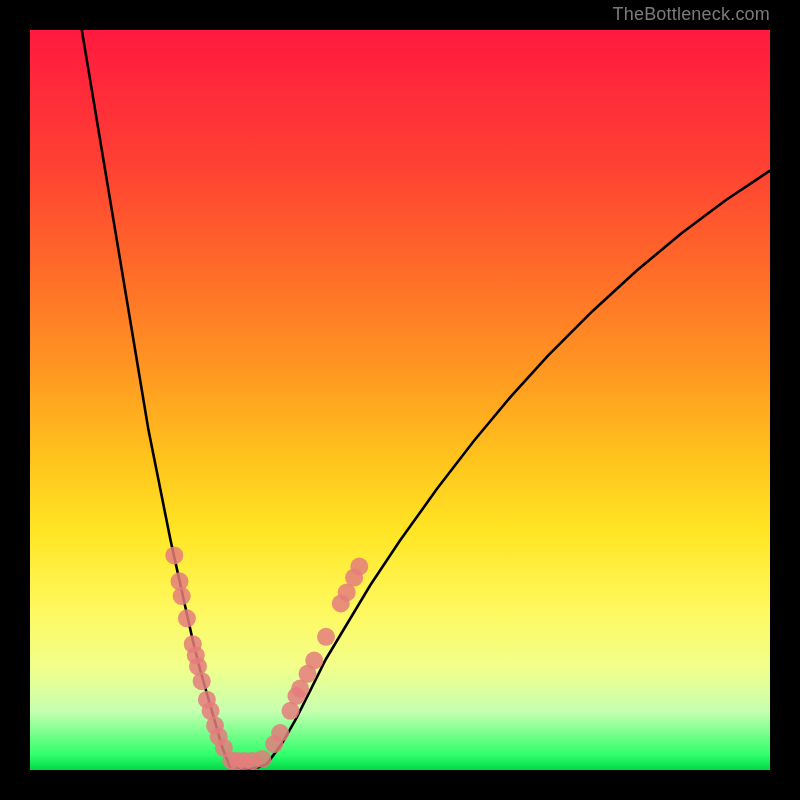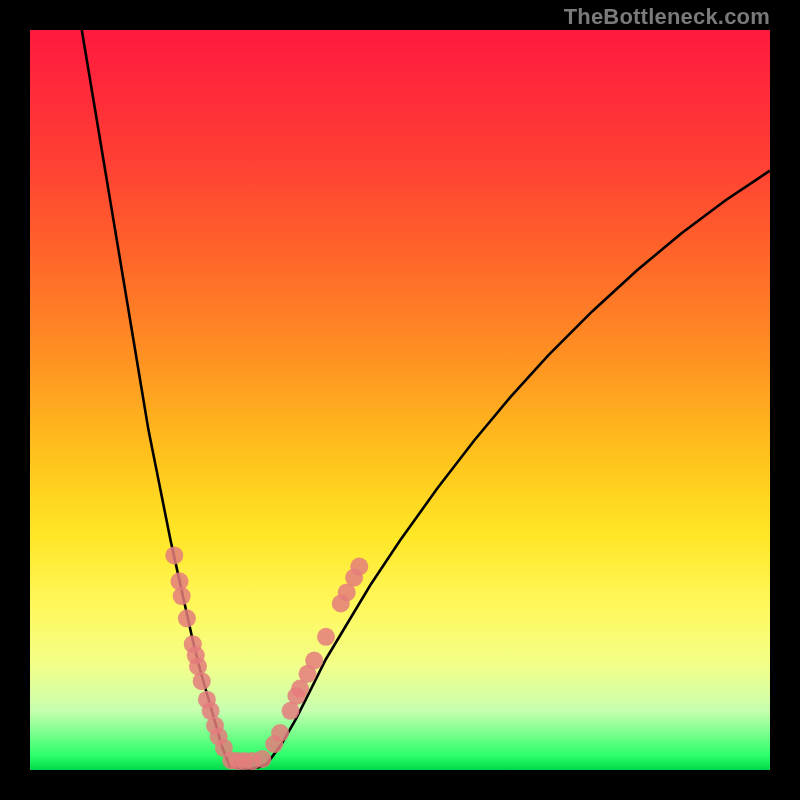--- a/index.html
+++ b/index.html
@@ -29,22 +29,22 @@
       #ffe625 68%,
       #fff85d 78%,
       #f2ff8a 86%,
       #c7ffb0 92%,
       #2eff6a 98%,
       #00d94a 100%);
   }
   .watermark {
     position: absolute;
     color: #7a7a7a;
-    font-size: 22px;
-    font-weight: 700;
+    font-size: 18px;
+    font-weight: 400;
     letter-spacing: 0.2px;
     user-select: none;
   }
   svg.curve {
     position: absolute;
     left: 0;
     top: 0;
   }
   .dot {
     fill: #e47d7d;

